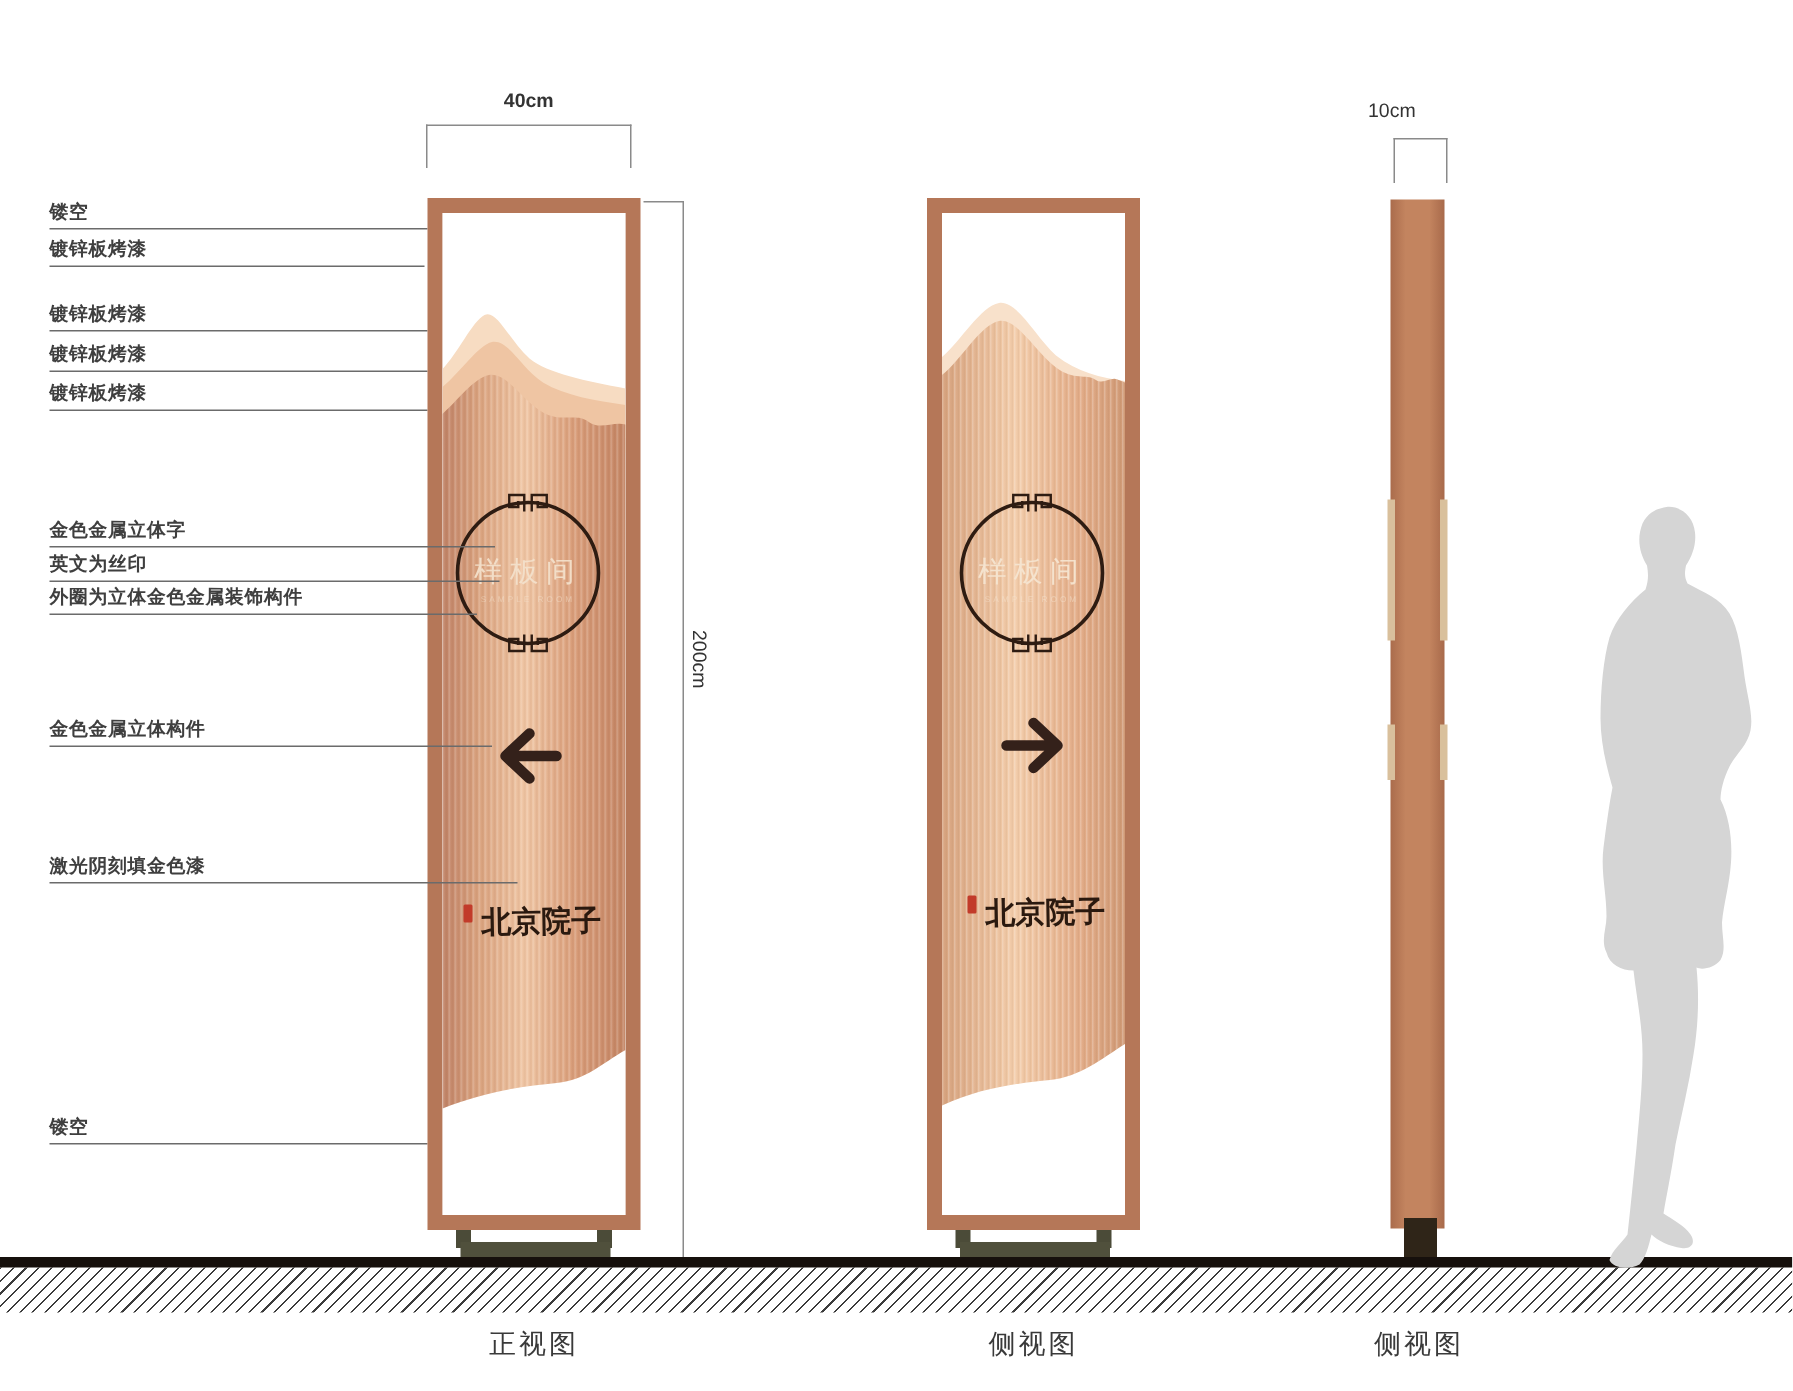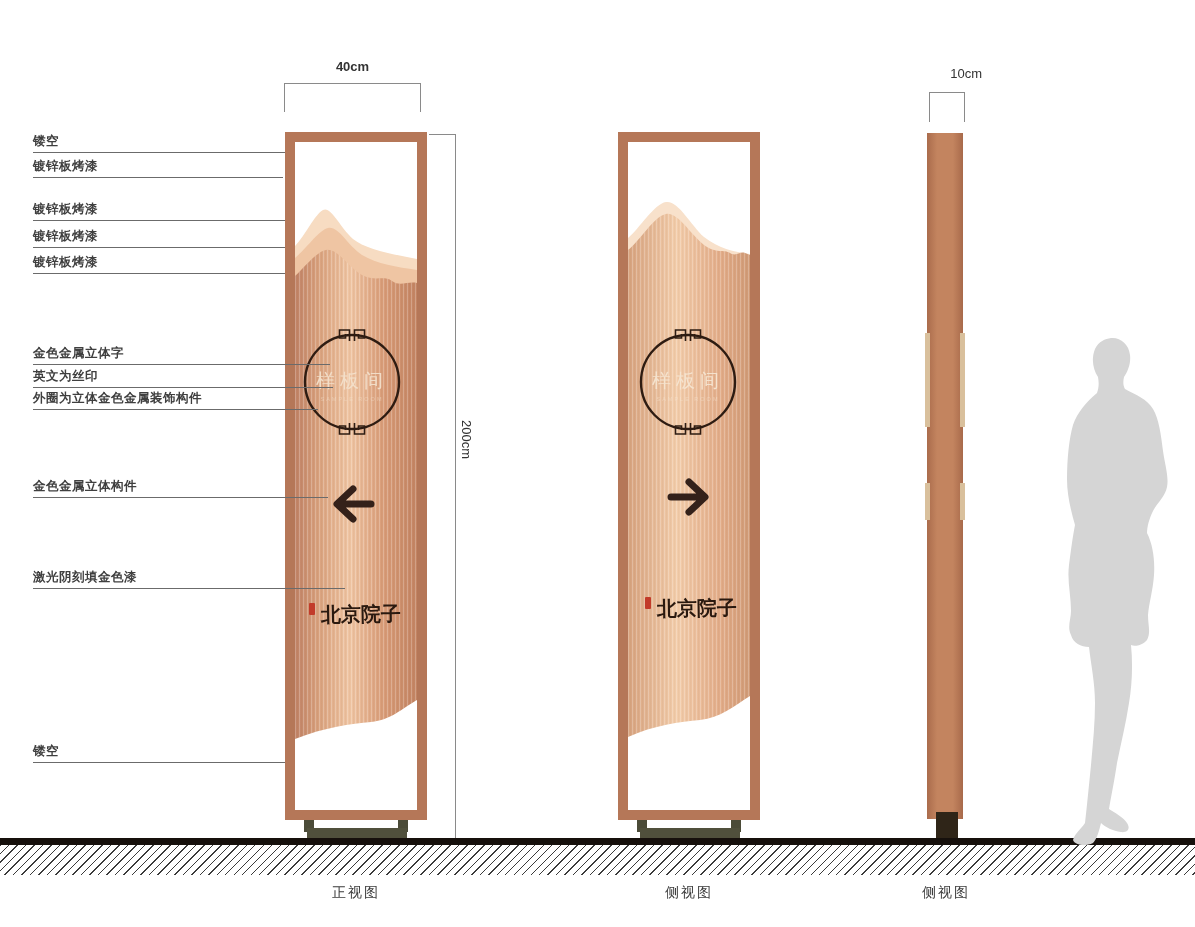--- a/index.html
+++ b/index.html
@@ -23,21 +23,21 @@
   
   .leg{position:absolute;background:#4b4b38;z-index:2;}
   .bbar{position:absolute;background:#50503c;z-index:2;}
   
   .groundline{position:absolute;left:0;width:1195px;top:838px;height:7px;background:#16100c;z-index:2;}
   .hatch{position:absolute;left:0;width:1195px;top:845px;height:30px;z-index:1;
          background:repeating-linear-gradient(135deg,rgba(25,25,25,.85) 0px,rgba(25,25,25,.85) 1px,transparent 1px,transparent 6px);}
   
   .silhouette{position:absolute;z-index:3;}
   
-  .viewlabel{position:absolute;font-size:14px;color:#3a3a3a;text-align:center;letter-spacing:2px;}
+  .viewlabel{position:absolute;font-size:18px;color:#3a3a3a;text-align:center;letter-spacing:2px;}
 </style>
 </head>
 <body>
 
 <div class="canvas">
 
   <div class="callout" style="left:33px;top:134px;width:274px;">
     <span>镂空</span>
     <div class="lead"></div>
   </div>
@@ -80,21 +80,21 @@
   <div class="callout" style="left:33px;top:744px;width:269px;">
     <span>镂空</span>
     <div class="lead"></div>
   </div>
 
   <div class="dimtext" style="left:284px;top:59px;width:137px;text-align:center;font-weight:bold;">40cm</div>
   <div class="dimline" style="left:284px;top:83px;width:137px;height:1px;"></div>
   <div class="dimline" style="left:284px;top:83px;width:1px;height:29px;"></div>
   <div class="dimline" style="left:420px;top:83px;width:1px;height:29px;"></div>
 
-  <div class="dimtext" style="left:912px;top:66px;width:70px;text-align:right;">10cm</div>
+  <div class="dimtext" style="left:912px;top:66px;width:70px;text-align:left;">10cm</div>
   <div class="dimline" style="left:929px;top:92px;width:36px;height:1px;"></div>
   <div class="dimline" style="left:929px;top:92px;width:1px;height:30px;"></div>
   <div class="dimline" style="left:964px;top:92px;width:1px;height:30px;"></div>
 
   <div class="dimline" style="left:429px;top:134px;width:27px;height:1px;"></div>
   <div class="dimline" style="left:455px;top:134px;width:1px;height:704px;"></div>
   <div class="dimtext vert" style="left:459px;top:420px;">200cm</div>
 
   <div class="panel" style="left:285px;top:132px;width:142px;height:688px;">
     <svg width="122" height="668" viewBox="0 0 122 668" preserveAspectRatio="none">

